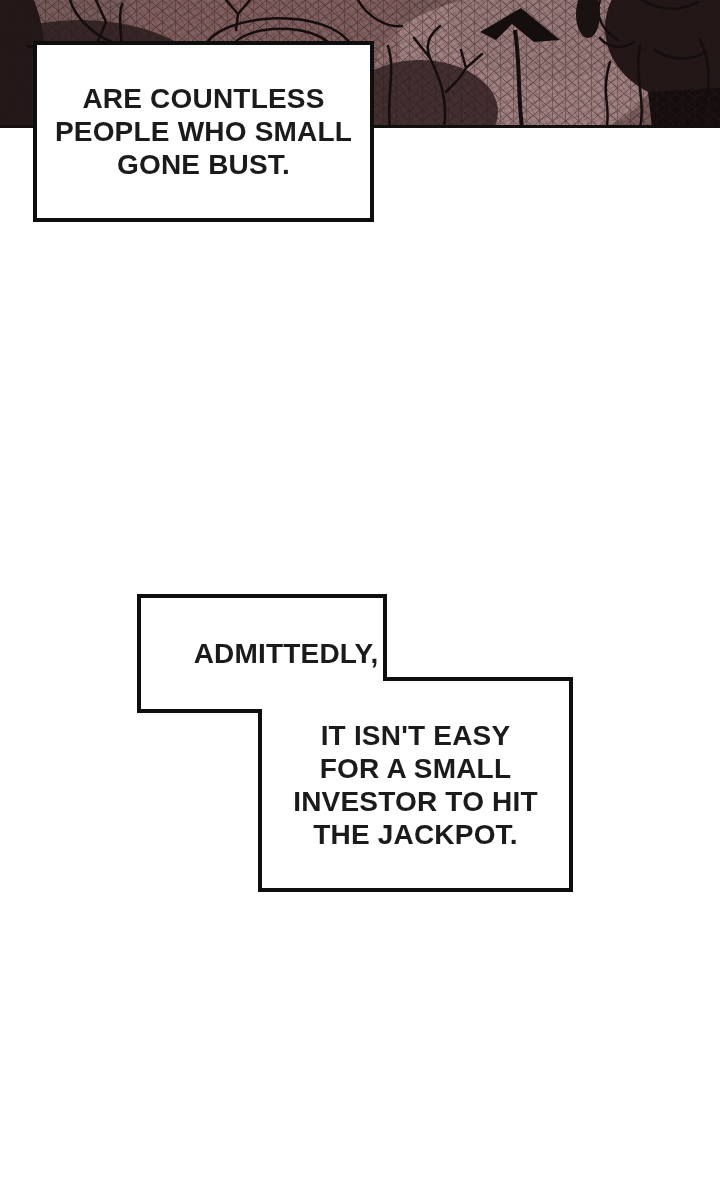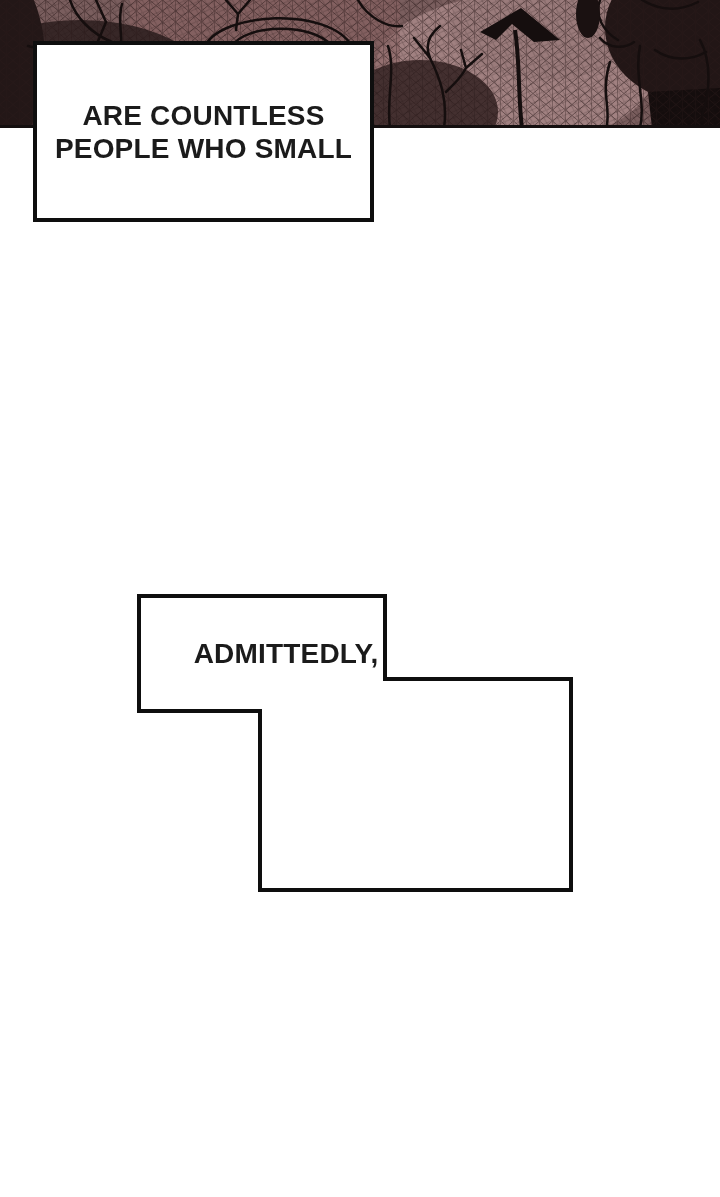--- a/index.html
+++ b/index.html
@@ -94,27 +94,36 @@
       <path d="M480,32 L521,8 L560,40 L534,42 L512,24 L496,40 Z" fill="#150e0e"></path>
       <ellipse cx="588" cy="14" rx="12" ry="24" fill="#1a1111"></ellipse>
       <rect y="125" width="720" height="3" fill="#140f0f"></rect>
     </svg>
   </div>
 
   <div class="bubble-rect">
     <p class="bubble-text" style="margin:0;">
       <span class="line">ARE COUNTLESS</span>
       <span class="line">PEOPLE WHO SMALL</span>
+      <span class="line">GONE BUST.</span>
     </p>
   </div>
 
   <svg class="union-svg" viewBox="0 0 720 1197">
     <path d="M139,596 H385 V679 H571 V890 H260 V711 H139 Z" fill="#ffffff" stroke="#0e0e0e" stroke-width="4" stroke-linejoin="miter"></path>
   </svg>
 
   <div class="admittedly-box">
     <p class="bubble-text" style="margin:0;">
       <span class="line">ADMITTEDLY,</span>
     </p>
   </div>
 
+  <div class="jackpot-box">
+    <p class="bubble-text" style="margin:0;">
+      <span class="line">IT ISN'T EASY</span>
+      <span class="line">FOR A SMALL</span>
+      <span class="line">INVESTOR TO HIT</span>
+      <span class="line">THE JACKPOT.</span>
+    </p>
+  </div>
 
 </div>
 
 </body></html>

